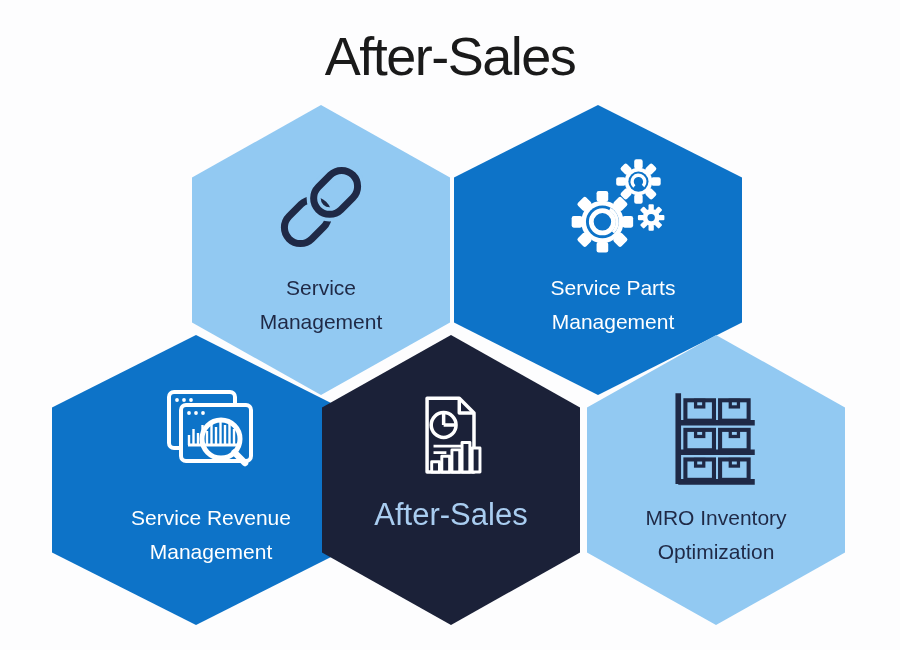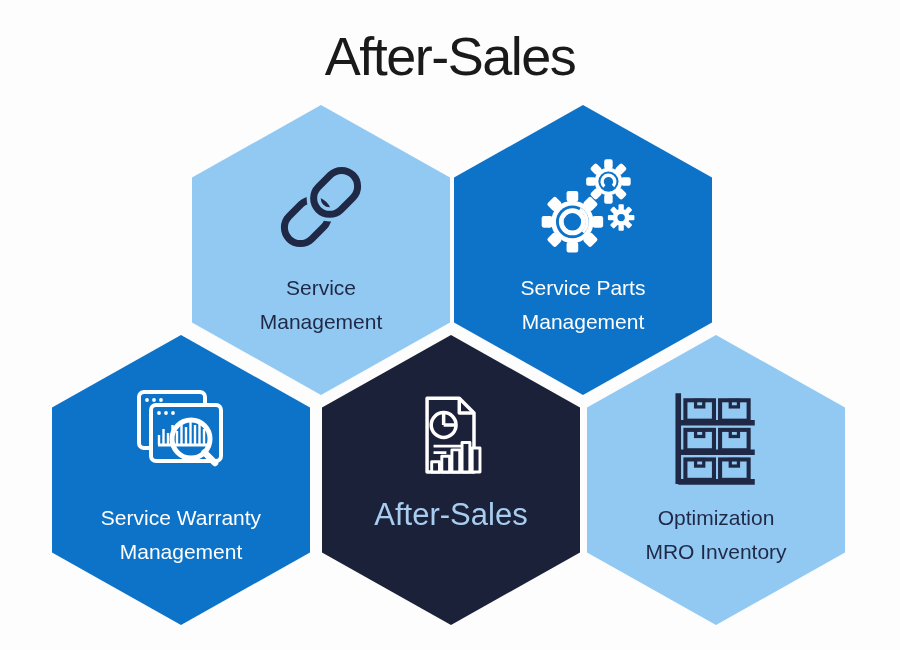--- a/index.html
+++ b/index.html
@@ -17,21 +17,21 @@
     position:absolute;top:26px;left:0;width:100%;margin:0;
     text-align:center;font-size:54px;line-height:60px;font-weight:400;
     letter-spacing:-1.5px;color:var(--title-text);
   }
   .hex{
     position:absolute;width:258px;height:290px;
     clip-path:polygon(50% 0%,100% 25%,100% 75%,50% 100%,0% 75%,0% 25%);
     display:flex;flex-direction:column;align-items:center;text-align:center;
   }
   .hex-light{background:var(--light-blue);color:var(--navy-ink);}
-  .hex-blue{background:var(--medium-blue);color:var(--white);}
+  .hex-blue{background:var(--medium-blue);color:var(--white);padding-left:30px;}
   .hex-dark{background:var(--dark-navy);color:var(--center-label-blue);}
   .hex-warranty{left:192px;top:105px;}
   .hex-parts{left:454px;top:105px;}
   .hex-revenue{left:52px;top:335px;}
   .hex-center{left:322px;top:335px;}
   .hex-mro{left:587px;top:335px;}
   .icon-box{
     margin-top:46px;height:112px;display:flex;
     align-items:center;justify-content:center;
   }
@@ -126,21 +126,21 @@
               <circle cx="42" cy="26" r="1.9"></circle>
           </g>
           <path d="M27,58 H78" stroke-width="3"></path>
           <path stroke-width="2.4" d="M28,58V48 M32.5,58V42 M37,58V46 M41.5,58V38 M46,58V44 M50.5,58V34 M55,58V40 M59.5,58V31 M64,58V38 M68.5,58V35 M73,58V42"></path>
           <circle cx="60" cy="52" r="19" stroke-width="5"></circle>
           <path d="M73.5,65.5 L84,76" stroke-width="6.5" stroke-linecap="round"></path>
         </g>
       </svg>
     </div>
     <div class="label">
-      <span>Service Warranty</span>
+      <span>Service Revenue</span>
       <span>Management</span>
     </div>
   </div>
 
   <div class="hex hex-dark hex-center">
     <div class="icon-box">
       <svg width="92" height="92" viewBox="0 0 100 100">
         <g fill="none" stroke="var(--white)" stroke-width="3.8" stroke-linejoin="round">
           <path d="M24,8 H59 L75,24 V88 H24 Z"></path>
           <path d="M59,8 V24 H75"></path>
@@ -179,18 +179,18 @@
               <rect x="64" y="14" width="8" height="6.5"></rect>
             <rect x="30" y="43" width="8" height="6.5"></rect>
               <rect x="64" y="43" width="8" height="6.5"></rect>
             <rect x="30" y="72" width="8" height="6.5"></rect>
               <rect x="64" y="72" width="8" height="6.5"></rect>
           </g>
         </g>
       </svg>
     </div>
     <div class="label">
+      <span>MRO Inventory</span>
       <span>Optimization</span>
-      <span>MRO Inventory</span>
     </div>
   </div>
 
 </div>
 
 </body></html>

